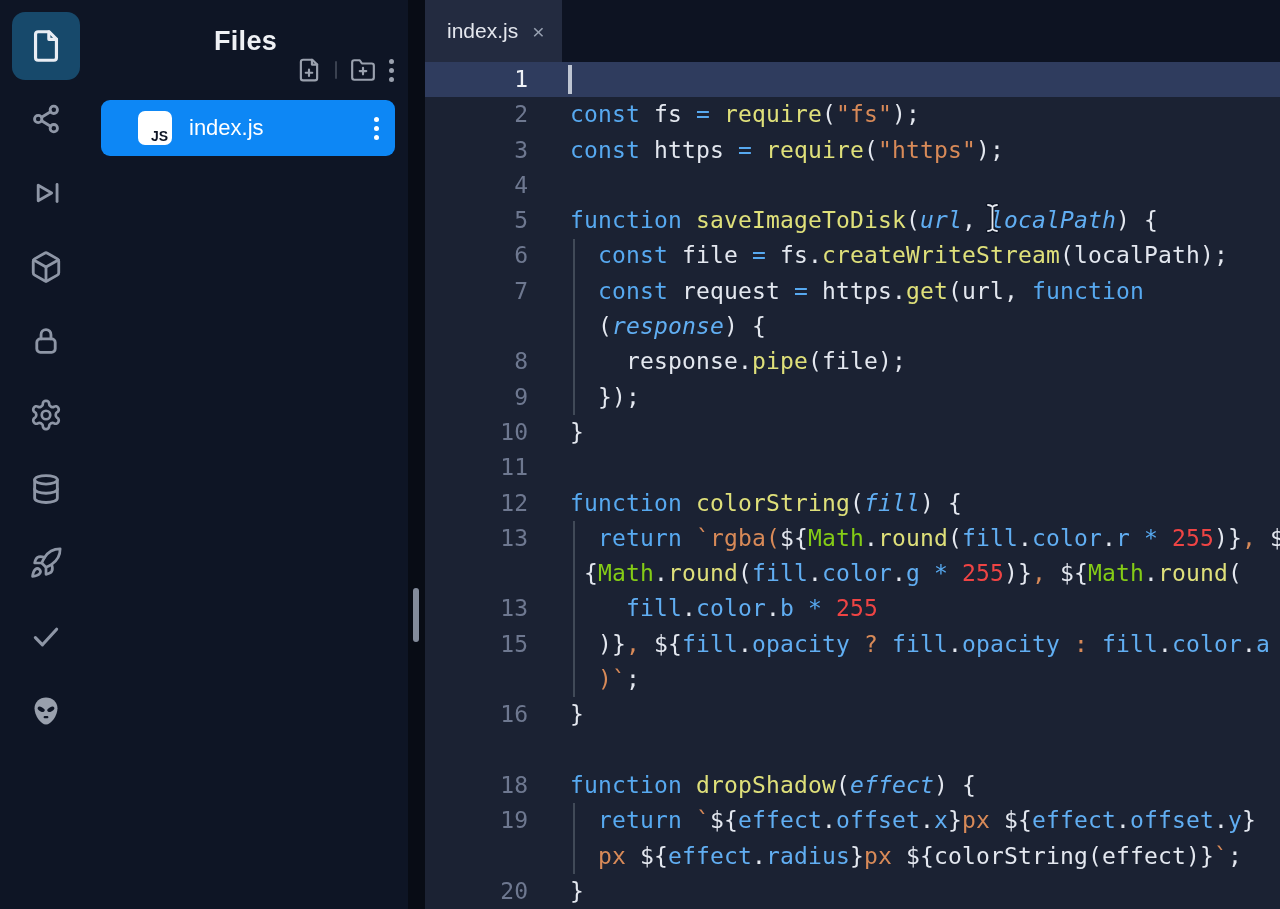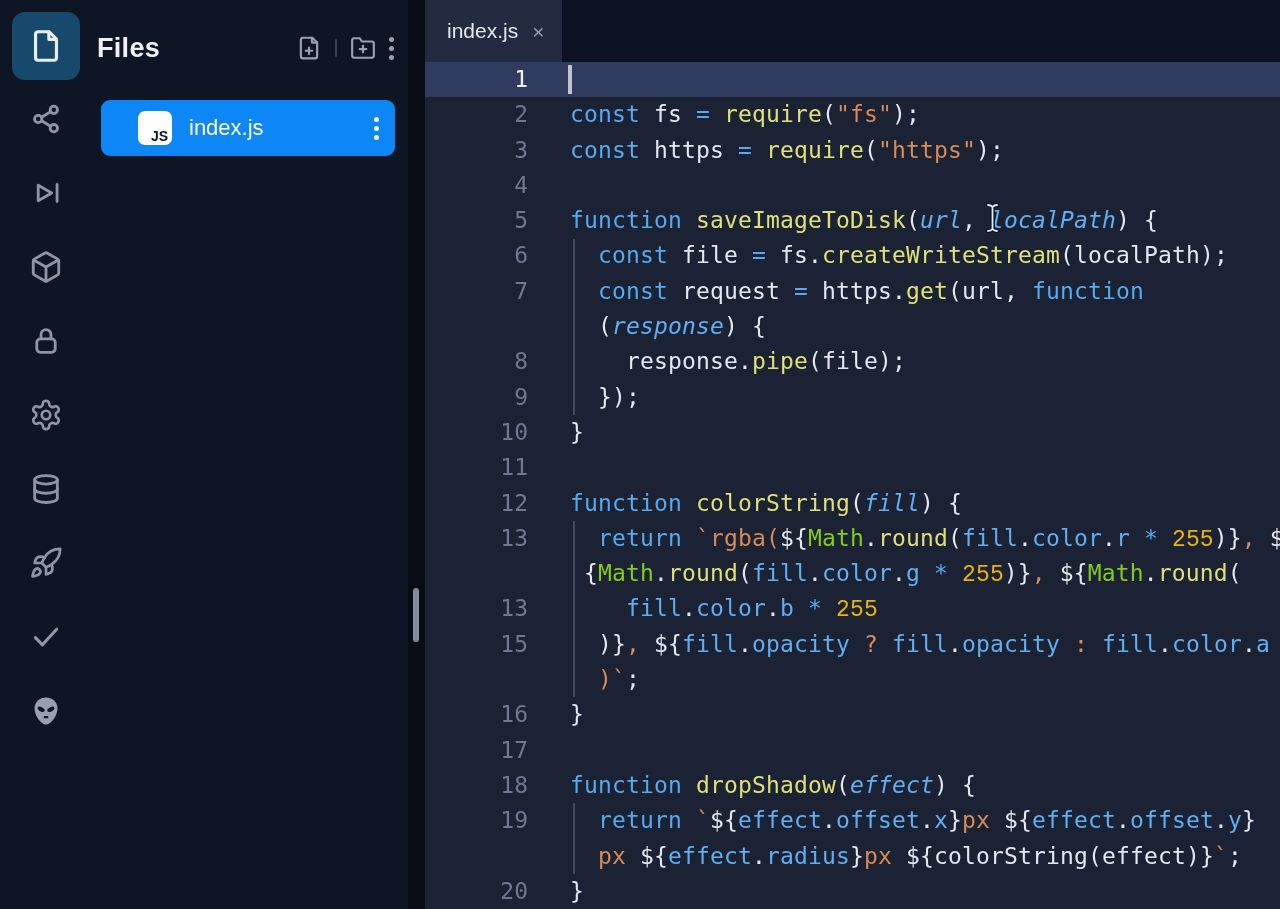--- a/index.html
+++ b/index.html
@@ -10,21 +10,21 @@
     display:flex;
   }
   
   .rail{width:92px;flex:none;display:flex;flex-direction:column;align-items:center;padding-top:12px;box-sizing:border-box;}
   .rail-tile{width:68px;height:68px;border-radius:13px;background:#17496b;display:flex;align-items:center;justify-content:center;margin-bottom:22px;}
   .rail-icons{display:flex;flex-direction:column;gap:40px;align-items:center;}
   .ricon{width:34px;height:34px;color:#8e96a6;display:block;}
   .rail-tile .ricon{width:38px;height:38px;color:#e9edf4;}
   
   .panel{width:316px;flex:none;display:flex;flex-direction:column;box-sizing:border-box;}
-  .phead{display:flex;align-items:center;height:44px;margin:26px 14px 0 5px;}
+  .phead{display:flex;align-items:center;height:44px;margin:26px 14px 0 5px;flex-direction:column;}
   .ptitle{font-size:27px;font-weight:bold;color:#eef0f4;letter-spacing:.3px;}
   .pactions{margin-left:auto;display:flex;align-items:center;gap:13px;}
   .aicon{width:26px;height:26px;color:#9aa1ae;display:block;}
   .vsep{width:2px;height:18px;background:#3a4150;border-radius:1px;}
   .filerow{margin:30px 13px 0 9px;height:56px;border-radius:9px;background:#0d87f5;display:flex;align-items:center;padding:0 16px 0 12px;box-sizing:border-box;}
   .jsbadge{width:34px;height:34px;margin-left:25px;background:#ffffff;border-radius:7px;display:flex;align-items:flex-end;justify-content:flex-end;padding:2px 4px;box-sizing:border-box;flex:none;}
   .jsbadge span{font-size:14px;font-weight:bold;color:#0d1424;line-height:1;}
   .filelabel{margin-left:17px;font-size:22px;color:#ffffff;}
   .filerow .kebab{margin-left:auto;color:#ffffff;}
   .kebab{display:flex;flex-direction:column;gap:4px;align-items:center;}
@@ -44,21 +44,21 @@
   .crow.active{background:#2f3c5e;}
   .gut{width:145px;flex:none;text-align:right;padding-right:42px;box-sizing:border-box;
        font-family:"DejaVu Sans Mono",monospace;font-size:23px;line-height:35.3px;color:#6e7890;}
   .crow.active .gut{color:#eef1f6;}
   .cline{margin:0;flex:1;min-width:0;overflow:hidden;white-space:pre;
        font-family:"DejaVu Sans Mono",monospace;font-size:23px;line-height:35.3px;letter-spacing:.15px;color:#e3e7ef;}
   .tk-kw,.tk-op{color:#57a9f0;}
   .tk-fn{color:#dfe07a;}
   .tk-str{color:#d88a58;}
   .tk-cm{color:#57a45c;}
-  .tk-nm{color:#eab308;font-family:Liberation Mono, monospace;}
+  .tk-nm{color:#ef4444;}
   .tk-tl{color:#84cc16;}
   .tk-pr{color:#61aef2;}
   .tk-pm{color:#61aef2;font-style:italic;}
   .tk-pl{color:#e3e7ef;}
   .guide{position:absolute;left:148px;width:2px;background:#414a58;}
   .caret{position:absolute;left:143px;top:3px;width:4px;height:29px;background:#bec5d2;}
   .ibeam{position:absolute;left:560px;top:140px;width:16px;height:32px;}
 </style>
 </head>
 <body>
@@ -233,21 +233,20 @@
         </div>
         <div class="crow">
           <div class="gut"></div>
           <pre class="cline"><span class="tk-pl">  </span><span class="tk-str">)`</span><span class="tk-pl">;</span></pre>
         </div>
         <div class="crow">
           <div class="gut">16</div>
           <pre class="cline"><span class="tk-pl">}</span></pre>
         </div>
         <div class="crow">
-          <div class="gut">17</div>
           <pre class="cline"></pre>
         </div>
         <div class="crow">
           <div class="gut">18</div>
           <pre class="cline"><span class="tk-kw">function</span><span class="tk-pl"> </span><span class="tk-fn">dropShadow</span><span class="tk-pl">(</span><span class="tk-pm">effect</span><span class="tk-pl">) {</span></pre>
         </div>
         <div class="crow">
           <div class="gut">19</div>
           <pre class="cline"><span class="tk-pl">  </span><span class="tk-kw">return</span><span class="tk-pl"> </span><span class="tk-str">`</span><span class="tk-pl">${</span><span class="tk-pr">effect</span><span class="tk-pl">.</span><span class="tk-pr">offset</span><span class="tk-pl">.</span><span class="tk-pr">x</span><span class="tk-pl">}</span><span class="tk-str">px</span><span class="tk-pl"> ${</span><span class="tk-pr">effect</span><span class="tk-pl">.</span><span class="tk-pr">offset</span><span class="tk-pl">.</span><span class="tk-pr">y</span><span class="tk-pl">}</span></pre>
         </div>

